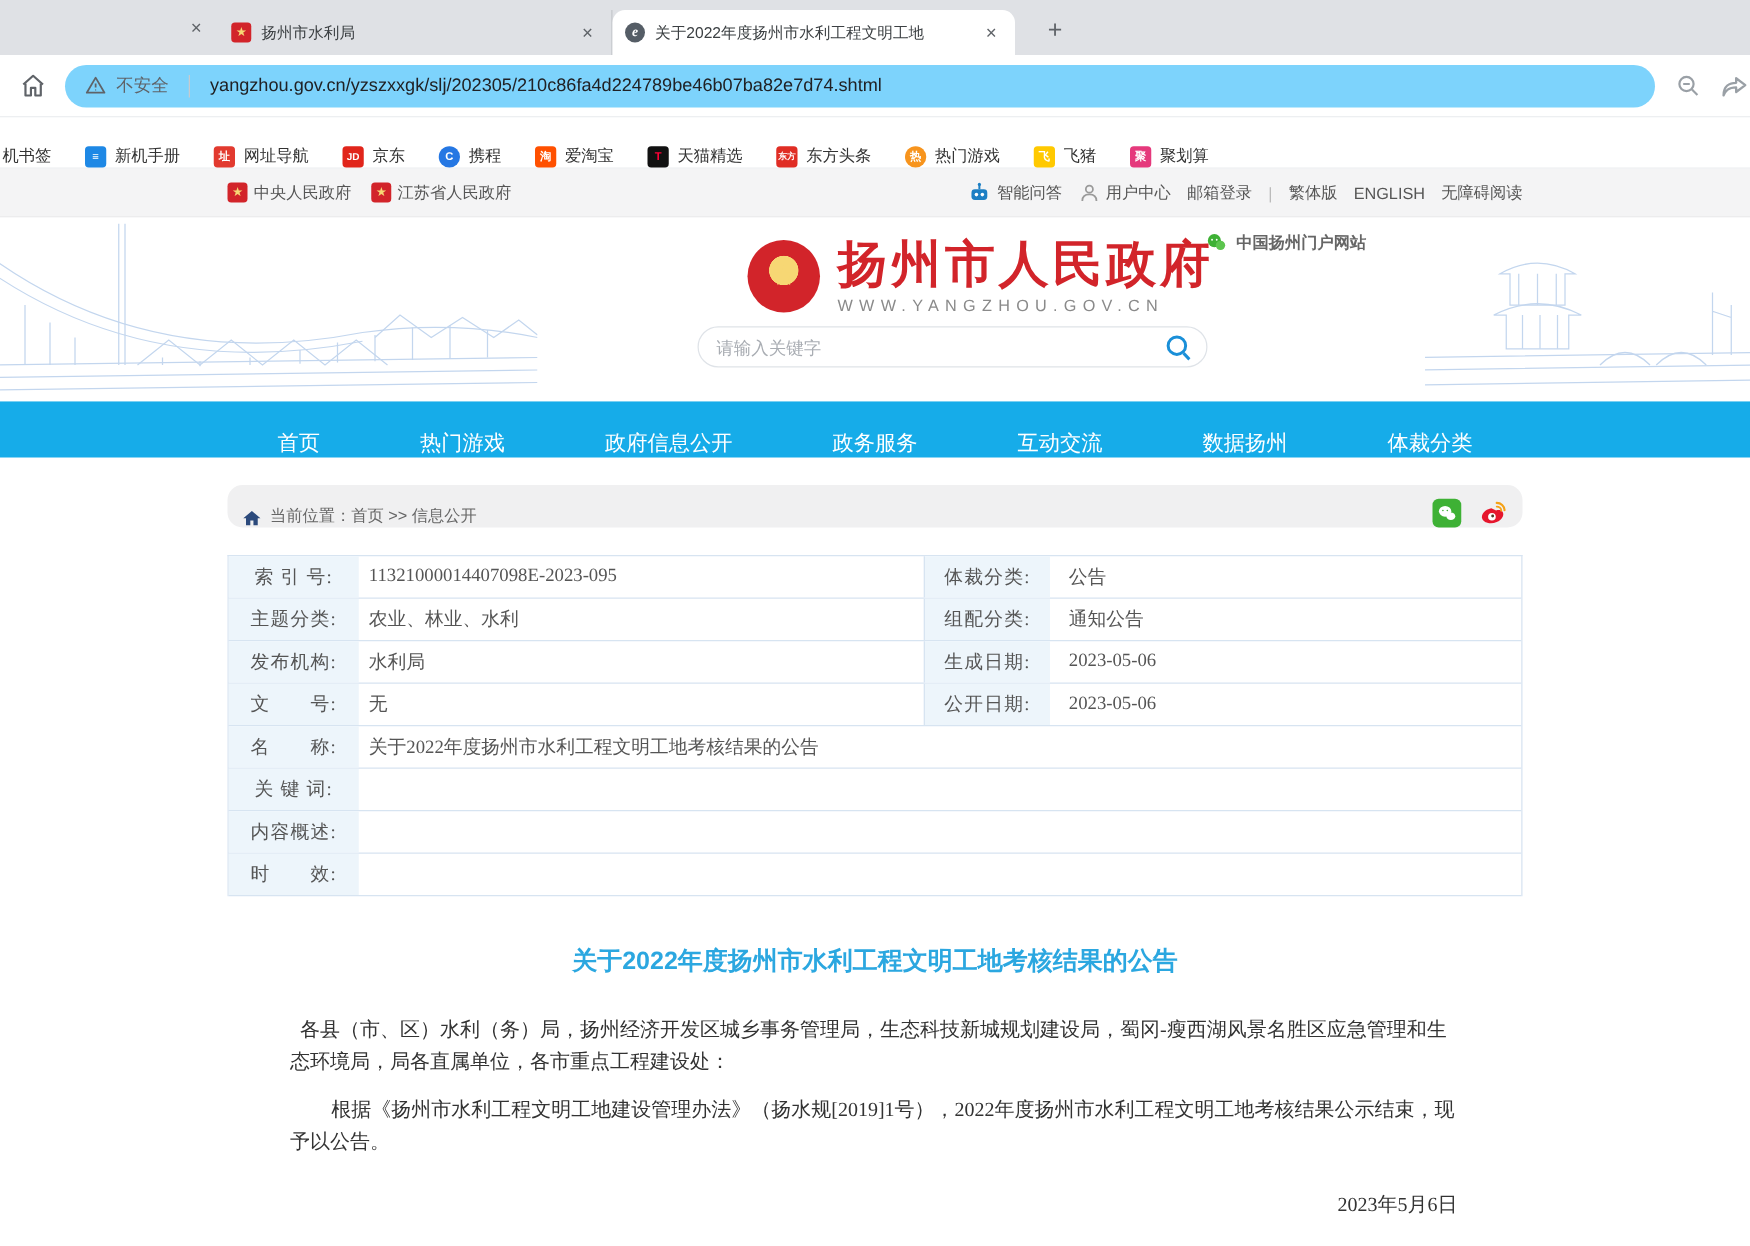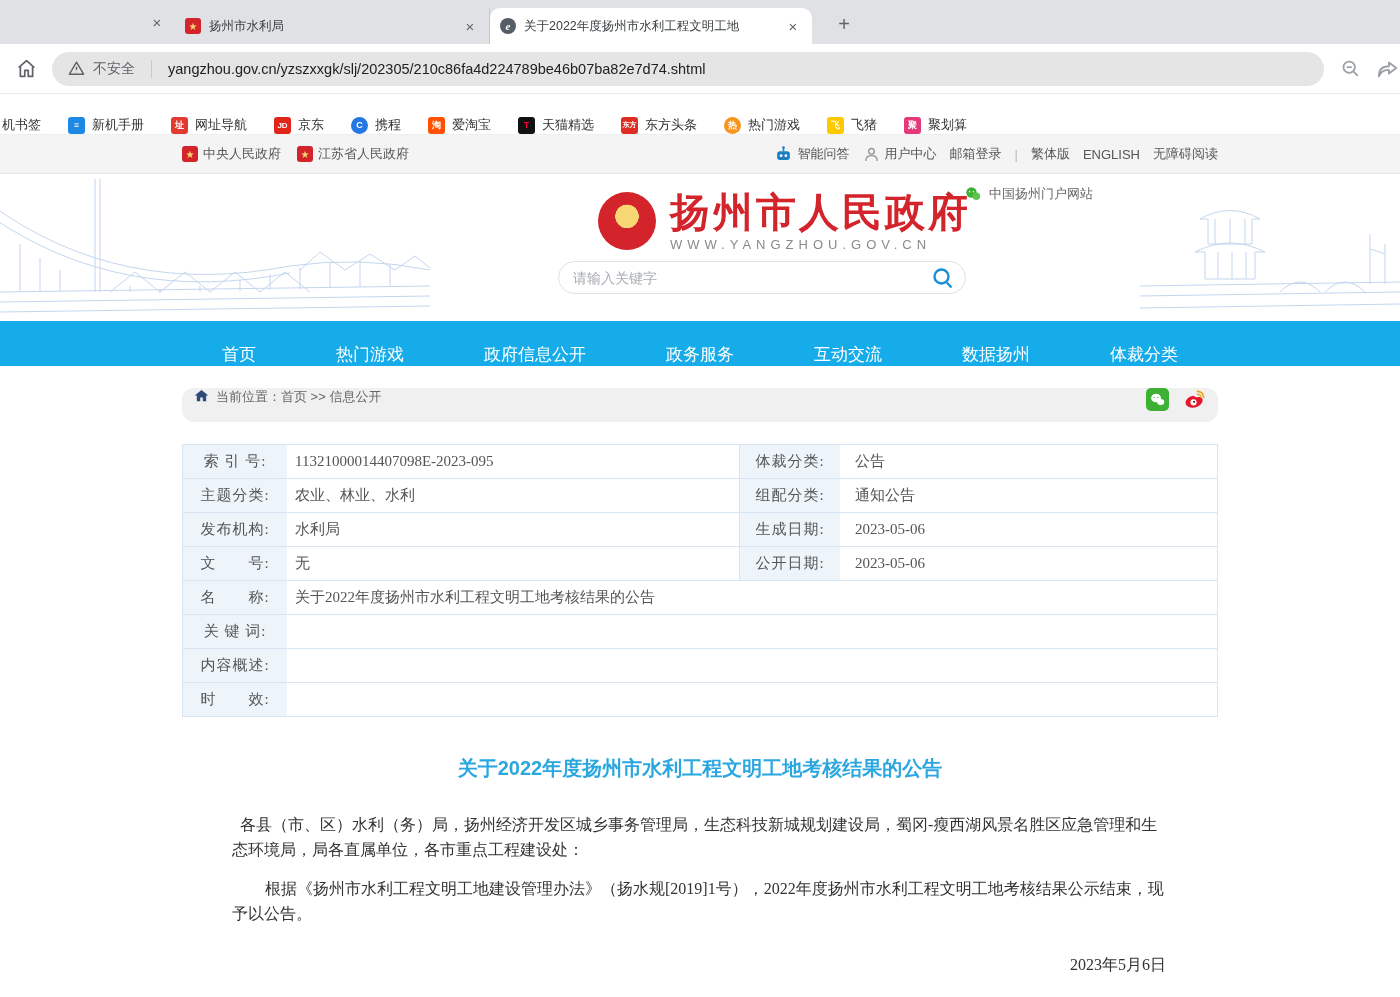--- a/index.html
+++ b/index.html
@@ -18,21 +18,21 @@
   .emblem{width:16px;height:16px;border-radius:3px;background:#d2242a;color:#f7d774;
           display:inline-flex;align-items:center;justify-content:center;font-size:10px;flex:none;}
   .fav-e{width:16px;height:16px;border-radius:50%;background:#555d66;color:#fff;flex:none;
          display:flex;align-items:center;justify-content:center;font:italic bold 11px "Liberation Serif",serif;}
   .newtab{position:absolute;left:830px;top:10px;width:28px;height:28px;display:flex;align-items:center;
           justify-content:center;font-size:20px;color:#5f6368;cursor:pointer;}
   .lone-x{position:absolute;left:148px;top:13px;}
 
   .toolbar{height:50px;background:#fff;display:flex;align-items:center;padding:0 14px;gap:14px;
            box-sizing:border-box;border-bottom:1px solid #e8eaed;}
-  .omnibox{flex:1;height:34px;background:#e5e5e5;border-radius:17px;display:flex;align-items:center;
+  .omnibox{flex:1;height:34px;background:#7dd3fc;border-radius:17px;display:flex;align-items:center;
            padding:0 16px;gap:8px;min-width:0;}
   .sec-label{font-size:14px;color:#5f6368;white-space:nowrap;}
   .omni-div{width:1px;height:18px;background:#c7cace;margin:0 8px;}
   .url-text{font-size:14.5px;color:#202124;white-space:nowrap;overflow:hidden;}
   .tb-icon{width:24px;height:24px;flex:none;display:flex;align-items:center;justify-content:center;cursor:pointer;}
 
   .bookmarks{height:40px;background:#fff;display:flex;align-items:flex-end;gap:27px;padding-left:2px;
              font-size:13px;color:#333;border-bottom:1px solid #eceef0;}
   .bm{display:flex;align-items:center;gap:7px;cursor:pointer;white-space:nowrap;}
   .bm-ico{width:17px;height:17px;border-radius:3px;display:inline-flex;align-items:center;justify-content:center;
@@ -48,37 +48,37 @@
 
   
   .banner{position:relative;height:147px;background:#fff;overflow:hidden;}
   .art{position:absolute;top:0;pointer-events:none;}
   .logo-row{position:absolute;left:598px;top:16px;display:flex;align-items:center;gap:14px;cursor:pointer;}
   .gov-emblem{width:58px;height:58px;border-radius:50%;background:radial-gradient(circle at 50% 42%,#f7d774 0 26%,#d2242a 27% 100%);
               display:flex;align-items:center;justify-content:center;color:#f7d774;font-size:22px;flex:none;}
   .site-name{font-size:40px;font-weight:bold;color:#d2242a;letter-spacing:3px;line-height:1.1;}
   .site-url{font-size:13px;color:#8a8a8a;letter-spacing:5px;margin-top:3px;}
   .portal{position:absolute;left:964px;top:11px;display:flex;align-items:center;gap:7px;
-          font-size:13px;color:#666;cursor:pointer;}
+          font-size:13px;color:#666;cursor:pointer;font-weight:bold;}
   .wx-dot{width:18px;height:18px;flex:none;}
   .searchbar{position:absolute;left:558px;top:87px;width:408px;height:33px;background:#fff;
              border:1px solid #dfe3e8;border-radius:18px;display:flex;align-items:center;box-sizing:border-box;}
   .searchbar input{flex:1;border:0;outline:0;background:transparent;padding:0 14px;font-size:14px;color:#000000;
                    font-family:"Liberation Sans",sans-serif;}
   .searchbar input::placeholder{color:#a9adb3;}
   .search-btn{width:44px;height:100%;display:flex;align-items:center;justify-content:center;cursor:pointer;}
 
   
   .mainnav{height:45px;background:#16ace9;}
   .mainnav-in{width:1036px;margin:0 auto;height:100%;display:flex;align-items:flex-end;justify-content:space-around;}
   .nav-item{color:#fff;font-size:17px;cursor:pointer;white-space:nowrap;}
 
   
   .container{width:1036px;margin:0 auto;}
-  .crumbbar{margin-top:22px;height:34px;background:#f0f0f1;display:flex;align-items:flex-start;
+  .crumbbar{margin-top:22px;height:34px;background:#f0f0f1;display:flex;align-items:flex-end;
             padding:0 12px;box-sizing:border-box;font-size:13px;color:#666;gap:7px;border-radius:12px;}
   .crumb-right{margin-left:auto;display:flex;align-items:center;gap:14px;}
   .share-ico{width:23px;height:23px;cursor:pointer;display:flex;align-items:center;justify-content:center;}
   .wx-sq{background:#3eb135;border-radius:5px;}
 
   .itable{margin-top:22px;border:1px solid #d7e4f1;border-bottom:none;
           font-family:"Liberation Serif","DejaVu Serif",serif;font-size:15px;color:#555;}
   .trow{display:flex;height:33px;border-bottom:1px solid #d7e4f1;}
   .tl{width:104px;background:#edf5fb;display:flex;align-items:center;justify-content:center;
       flex:none;letter-spacing:1px;}

